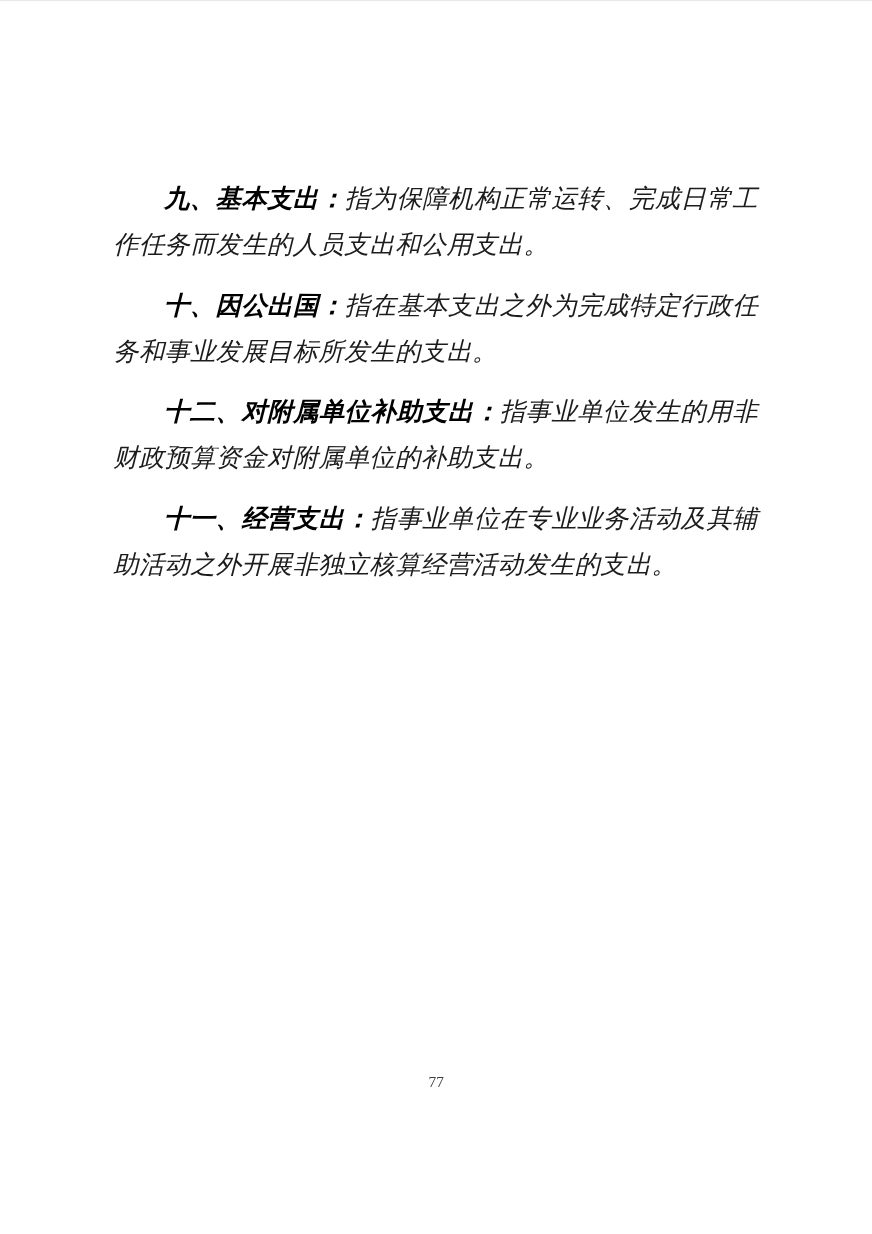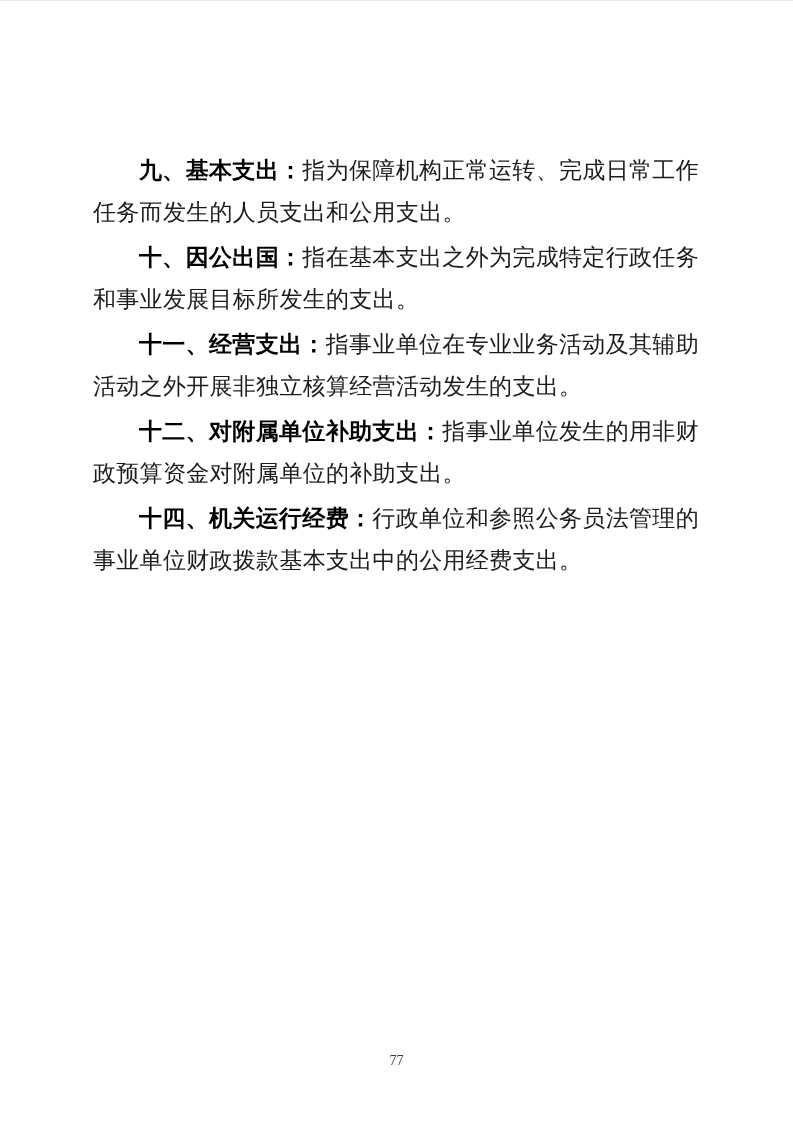--- a/index.html
+++ b/index.html
@@ -16,53 +16,53 @@
     overflow: hidden;
     font-family: "Liberation Serif", "DejaVu Serif", serif;
   }
   .content {
     position: absolute;
     left: 90px;
     top: 146px;
     width: 612px;
   }
   .para {
-    margin: 3px;
+    margin: 13px;
     padding: 0;
     font-size: 23px;
     line-height: 42px;
     text-align: justify;
     text-indent: 2em;
     color: #1c1c1c;
     letter-spacing: 0.3px;
     word-break: break-all;
+    font-style: italic;
   }
   .para .term {
     font-weight: bold;
     color: #000000;
   }
   .para .definition {
     font-weight: normal;
   }
   .page-number {
     position: absolute;
-    top: 1052px;
+    top: 976px;
     left: 0;
     width: 100%;
     text-align: center;
     font-size: 14px;
     color: #3d3d3d;
     font-family: "Liberation Serif", "DejaVu Serif", serif;
   }
 </style>
 </head>
 <body>
 
 <div class="page">
   <div class="content">
       <p class="para"><span class="term">九、基本支出：</span><span class="definition">指为保障机构正常运转、完成日常工作任务而发生的人员支出和公用支出。</span></p>
       <p class="para"><span class="term">十、因公出国：</span><span class="definition">指在基本支出之外为完成特定行政任务和事业发展目标所发生的支出。</span></p>
+      <p class="para"><span class="term">十二、对附属单位补助支出：</span><span class="definition">指事业单位发生的用非财政预算资金对附属单位的补助支出。</span></p>
       <p class="para"><span class="term">十一、经营支出：</span><span class="definition">指事业单位在专业业务活动及其辅助活动之外开展非独立核算经营活动发生的支出。</span></p>
-      <p class="para"><span class="term">十二、对附属单位补助支出：</span><span class="definition">指事业单位发生的用非财政预算资金对附属单位的补助支出。</span></p>
-      <p class="para"><span class="term">十四、机关运行经费：</span><span class="definition">行政单位和参照公务员法管理的事业单位财政拨款基本支出中的公用经费支出。</span></p>
     </div>
   <div class="page-number">77</div>
 </div>
 
 </body></html>

